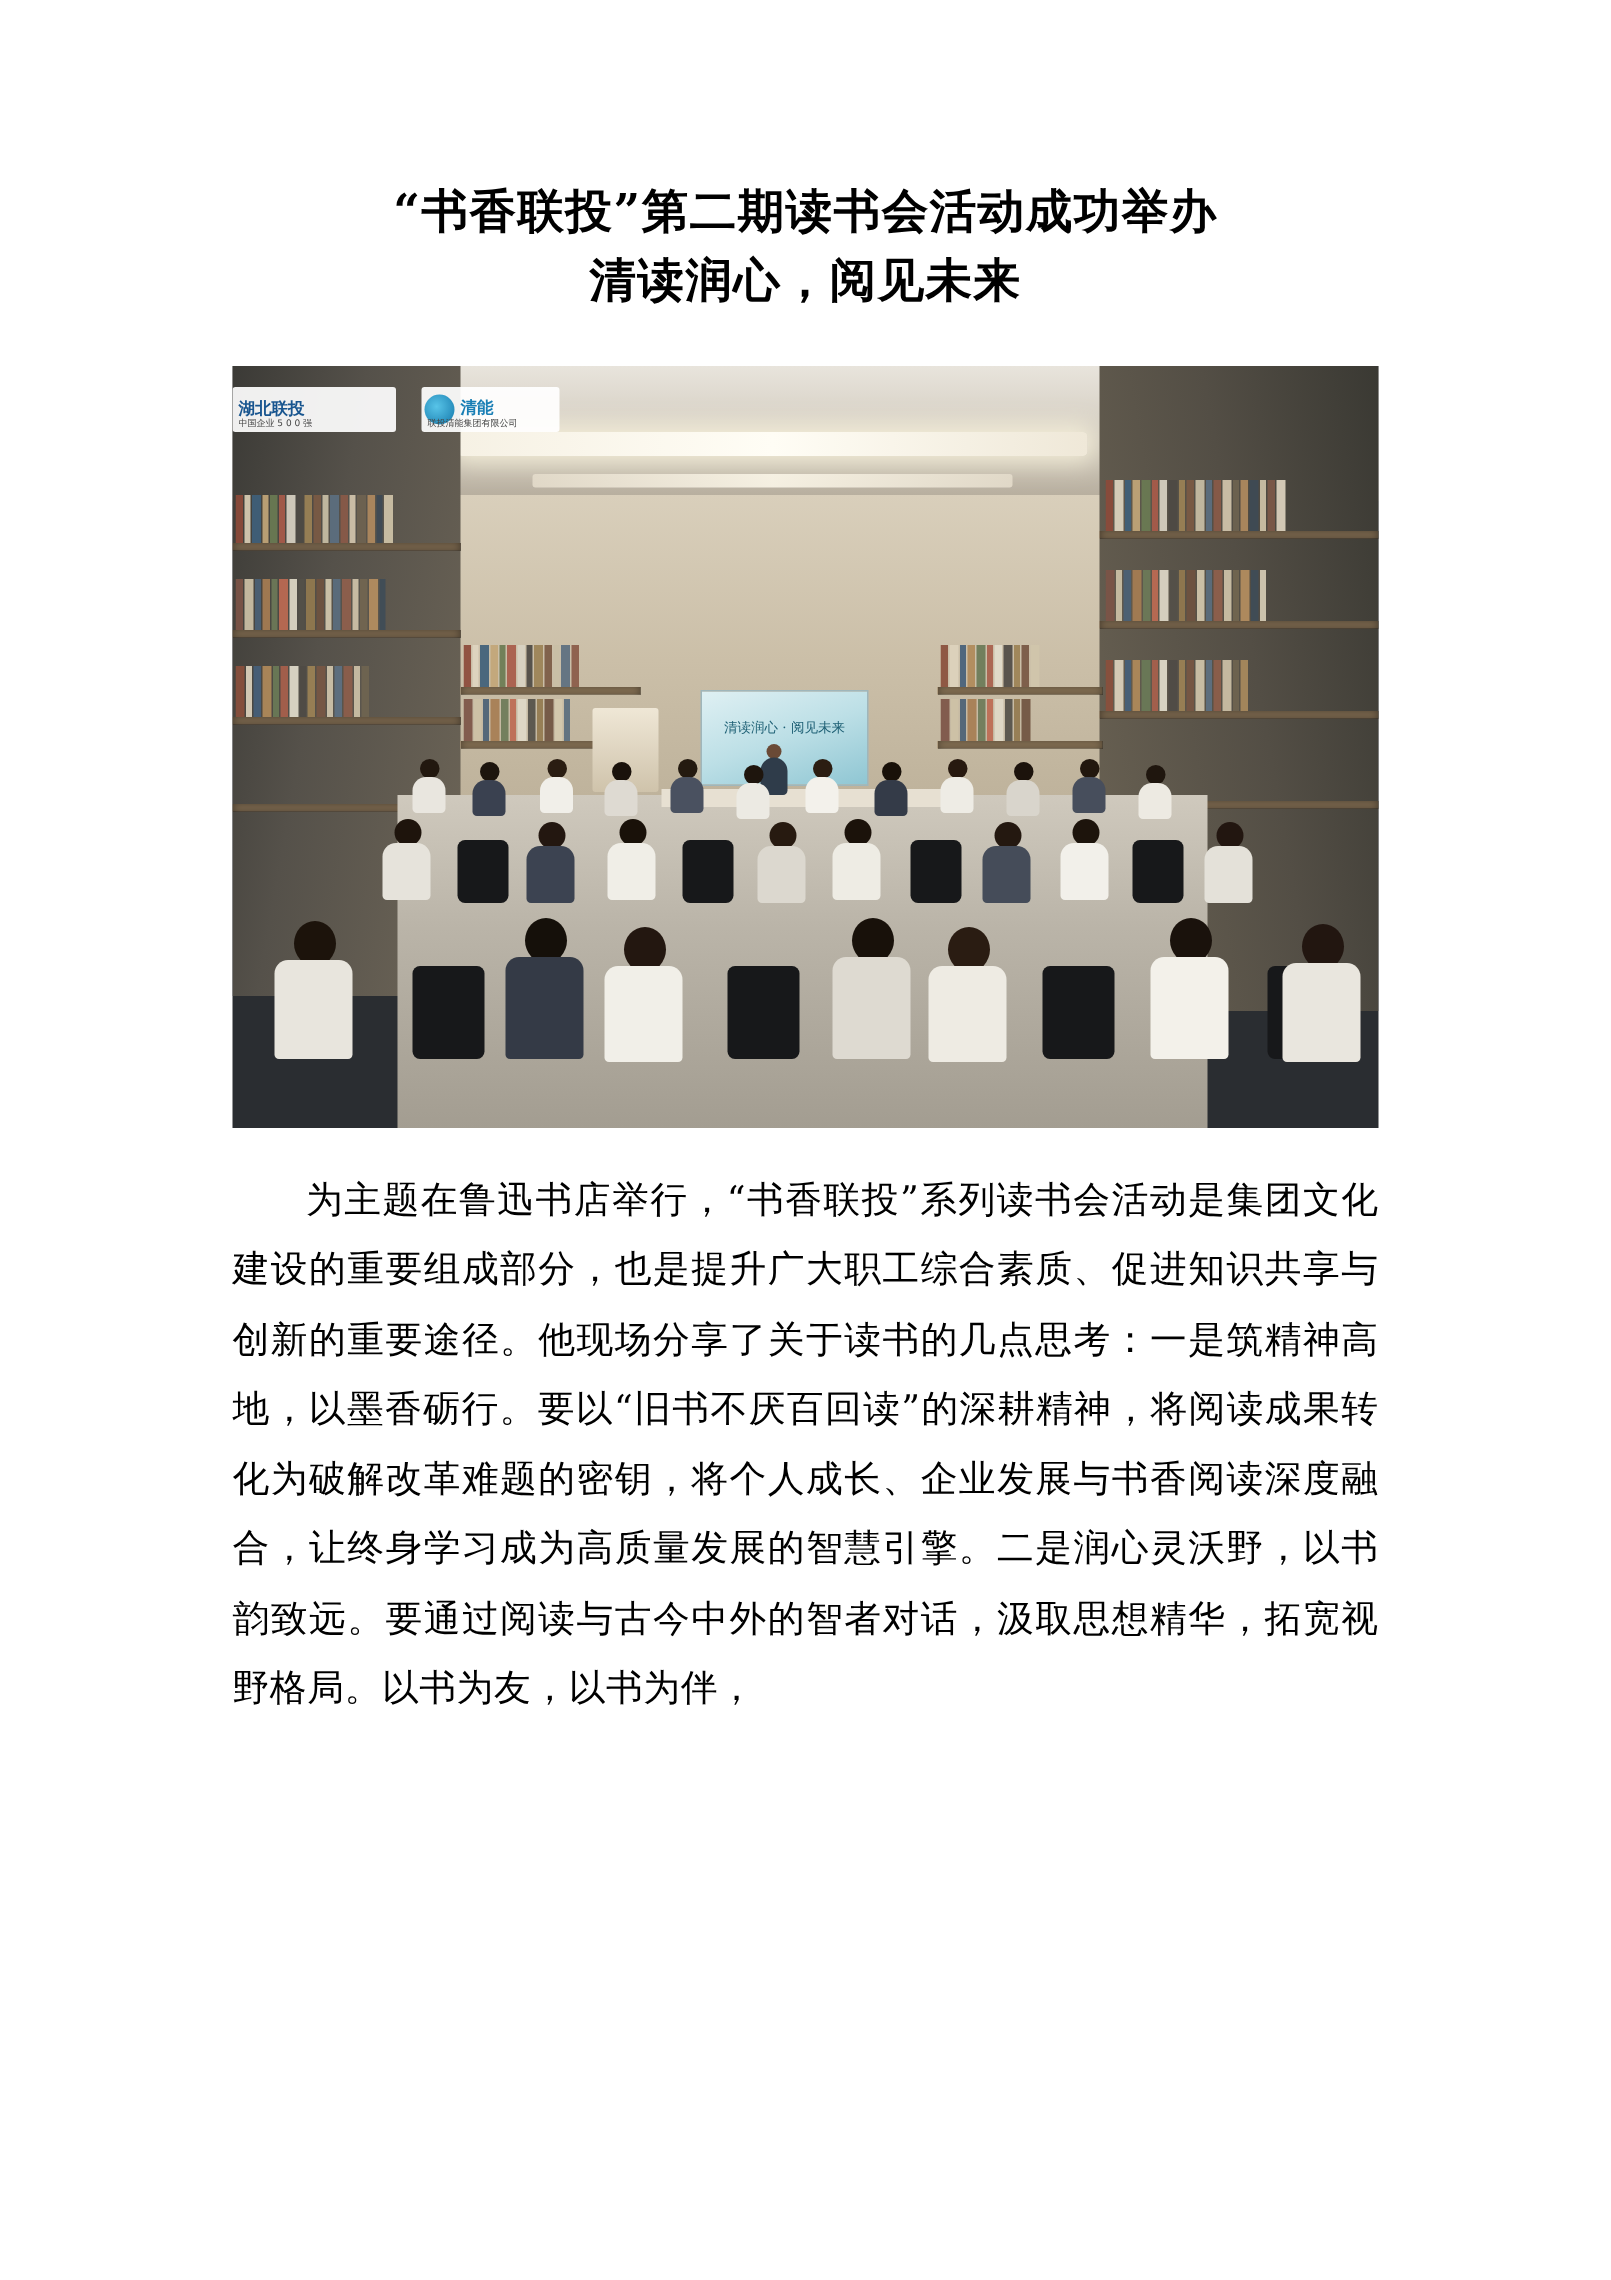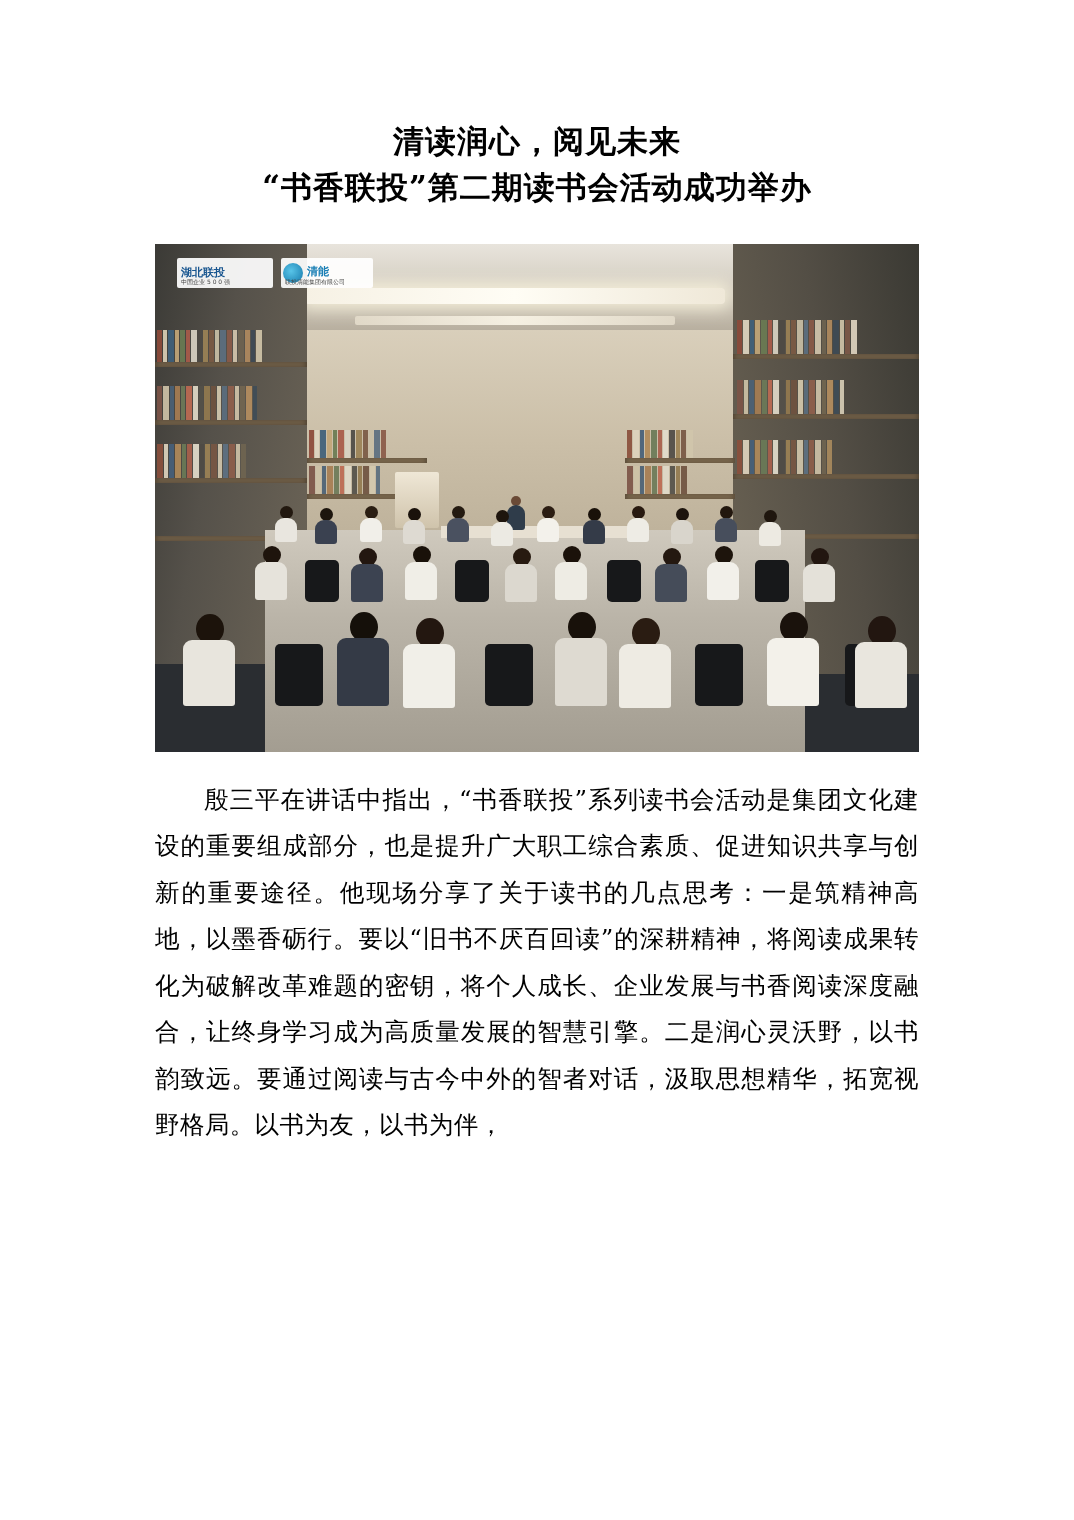--- a/index.html
+++ b/index.html
@@ -147,21 +147,21 @@
   .head {
     position: absolute; border-radius: 50%;
   }
   .torso {
     position: absolute; border-radius: 9px 9px 3px 3px;
   }
   .chair {
     position: absolute; background: #17181a; border-radius: 5px;
   }
   .ph-logo-a {
-    position: absolute; left: 22px; top: 14px; width: 96px; height: 30px;
+    position: absolute; left: 0; top: 14px; width: 109px; height: 30px;
     background: rgba(255,255,255,.92); border-radius: 2px;
   }
   .ph-logo-a-t {
     position: absolute; left: 4px; top: 7px; font-size: 11px; color: #18558f;
     font-family: "DejaVu Sans", sans-serif; font-weight: bold; white-space: nowrap;
   }
   .ph-logo-a-s {
     position: absolute; left: 4px; top: 20px; font-size: 6px; color: #444;
     font-family: "DejaVu Sans", sans-serif; white-space: nowrap;
   }
@@ -192,22 +192,22 @@
     letter-spacing: 2px;
     color: #000;
   }
 </style>
 </head>
 <body>
 
 <div class="page">
 
   <div class="title-block">
+    <div class="title-line">“书香联投”第二期读书会活动成功举办</div>
     <div class="title-line">清读润心，阅见未来</div>
-    <div class="title-line">“书香联投”第二期读书会活动成功举办</div>
   </div>
 
 
   <div class="photo">
     <div class="ph-ceiling"></div>
     <div class="ph-ceil-strip"></div>
     <div class="ph-ceil-strip2"></div>
     <div class="ph-backwall"></div>
     <div class="ph-wall-left"></div>
     <div class="ph-wall-right"></div>
@@ -397,20 +397,23 @@
         <i style="width:6px;background:#e0d9c8"></i>
         <i style="width:5px;background:#545049"></i>
         <i style="width:4px;background:#93794f"></i>
         <i style="width:6px;background:#6f5340"></i>
     </div>
 
 
     <div class="ph-floor"></div>
     <div class="ph-podium"></div>
     <div class="ph-table"></div>
+    <div class="ph-screen">
+      <div class="ph-screen-t">清读润心 · 阅见未来</div>
+    </div>
 
     <div class="person" style="left:352px;top:252px;width:18px;height:34px;">
       <div class="head" style="left:4px;top:0;width:10px;height:10px;background:#6a4a36"></div>
       <div class="torso" style="left:0;top:9px;width:18px;height:25px;background:#2f3c4a"></div>
     </div>
 
     <div class="ph-audience">
 
       <div class="person" style="left:120px;top:12px;width:22px;height:34px;">
           <div class="head" style="left:5px;top:0;width:13px;height:13px;background:#22180f"></div>
@@ -538,15 +541,15 @@
       <div class="ph-logo-a-t">湖北联投</div>
       <div class="ph-logo-a-s">中国企业 5 0 0 强</div>
     </div>
     <div class="ph-logo-b">
       <div class="ph-logo-circle"></div>
       <div class="ph-logo-b-t">清能</div>
       <div class="ph-logo-b-s">联投清能集团有限公司</div>
     </div>
   </div>
 
-  <p class="body-text indent">殷三平在讲话中指出，“书香联投”系列读书会活动是集团文化建设的重要组成部分，也是提升广大职工综合素质、促进知识共享与创新的重要途径。他现场分享了关于读书的几点思考：一是筑精神高地，以墨香砺行。要以“旧书不厌百回读”的深耕精神，将阅读成果转化为破解改革难题的密钥，将个人成长、企业发展与书香阅读深度融合，让终身学习成为高质量发展的智慧引擎。二是润心灵沃野，以书韵致远。要通过阅读与古今中外的智者对话，汲取思想精华，拓宽视野格局。以书为友，以书为伴，</p>
+  <p class="body-text indent">为主题在鲁迅书店举行，“书香联投”系列读书会活动是集团文化建设的重要组成部分，也是提升广大职工综合素质、促进知识共享与创新的重要途径。他现场分享了关于读书的几点思考：一是筑精神高地，以墨香砺行。要以“旧书不厌百回读”的深耕精神，将阅读成果转化为破解改革难题的密钥，将个人成长、企业发展与书香阅读深度融合，让终身学习成为高质量发展的智慧引擎。二是润心灵沃野，以书韵致远。要通过阅读与古今中外的智者对话，汲取思想精华，拓宽视野格局。以书为友，以书为伴，</p>
 
 </div>
 
 </body></html>

